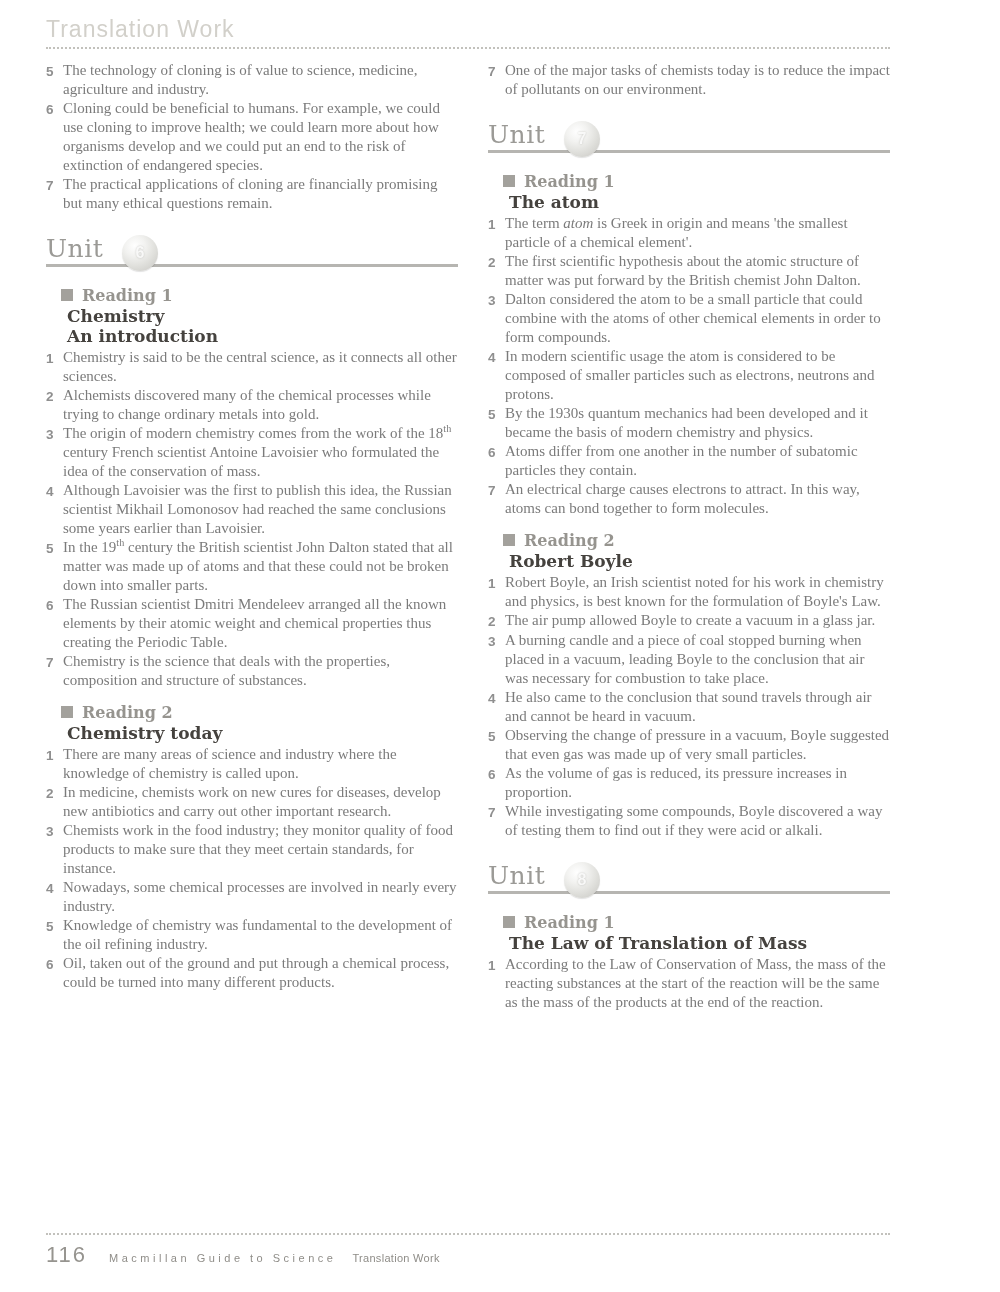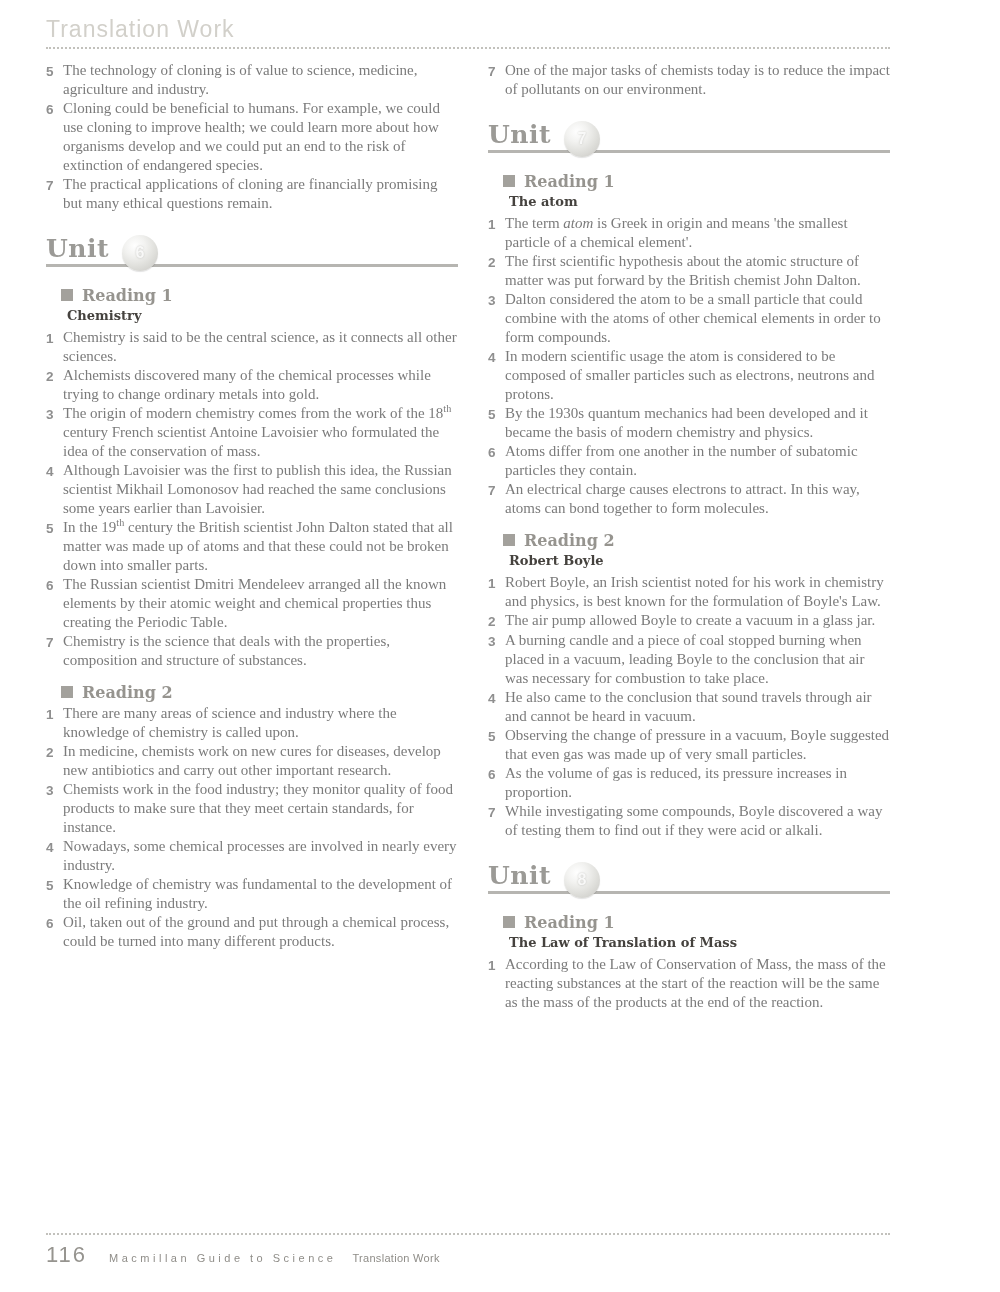--- a/index.html
+++ b/index.html
@@ -31,21 +31,21 @@
     font-weight:bold;font-size:13.5px;color:#8f8f8f;padding-top:1px;
   }
   .itext{flex:1;}
   .itext sup{font-size:0.68em;vertical-align:super;line-height:0;}
   .itext em{}
   
   .unit-header{position:relative;height:46px;margin:14px 0 10px 0;}
   .unit-rule{position:absolute;left:0;right:0;bottom:6px;height:3px;background:#b6b5b1;}
   .unit-label{
     position:absolute;left:0;bottom:10px;
-    font-family:"DejaVu Serif", serif;font-weight:bold;
+    font-family:"DejaVu Serif", serif;font-weight:normal;
     font-size:25px;color:#9b9a96;letter-spacing:0.5px;
   }
   .unit-sphere{
     position:absolute;left:76px;bottom:2px;width:36px;height:36px;border-radius:50%;
     background:radial-gradient(circle at 36% 30%, #ffffff 0%, #f2f2f0 30%, #dededa 62%, #c6c5c1 100%);
     box-shadow:0 1px 1px rgba(0,0,0,0.12);
   }
   .unit-number{
     position:absolute;left:0;top:0;width:100%;height:100%;
     display:flex;align-items:center;justify-content:center;
@@ -57,21 +57,21 @@
   .reading-labelrow{display:flex;align-items:center;margin-bottom:1px;padding-left:15px;}
   .reading-bullet{
     flex:none;width:12px;height:12px;background:#a3a19c;margin-right:9px;margin-top:-1px;
   }
   .reading-label{
     font-family:"DejaVu Serif", serif;font-weight:bold;
     font-size:16px;color:#96948f;
   }
   .reading-title{
     font-family:"DejaVu Serif", serif;font-weight:bold;
-    font-size:13px;color:#45423e;margin-left:21px;line-height:20px;
+    font-size:17px;color:#45423e;margin-left:21px;line-height:20px;
   }
   
   .page-footer{
     position:absolute;left:46px;top:1233px;width:844px;
     border-top:2px dotted #c2c1bc;padding-top:7px;
     display:flex;align-items:baseline;
   }
   .page-number{
     font-family:"Liberation Sans", sans-serif;font-size:22px;color:#96948f;
     letter-spacing:2px;margin-right:22px;
@@ -115,20 +115,21 @@
             <div class="unit-sphere">
               <div class="unit-number">6</div>
             </div>
           </div>
           <div class="reading">
             <div class="reading-labelrow">
               <span class="reading-bullet"></span>
               <span class="reading-label">Reading 1</span>
             </div>
             <div class="reading-title">Chemistry</div>
+            <div class="reading-title">An introduction</div>
           </div>
           <div class="list">
             <div class="item">
               <span class="num">1</span>
               <span class="itext"><span>Chemistry is said to be the central science, as it connects all other sciences.</span></span>
             </div>
             <div class="item">
               <span class="num">2</span>
               <span class="itext"><span>Alchemists discovered many of the chemical processes while trying to change ordinary metals into gold.</span></span>
             </div>
@@ -151,20 +152,21 @@
             <div class="item">
               <span class="num">7</span>
               <span class="itext"><span>Chemistry is the science that deals with the properties, composition and structure of substances.</span></span>
             </div>
           </div>
           <div class="reading">
             <div class="reading-labelrow">
               <span class="reading-bullet"></span>
               <span class="reading-label">Reading 2</span>
             </div>
+            <div class="reading-title">Chemistry today</div>
           </div>
           <div class="list">
             <div class="item">
               <span class="num">1</span>
               <span class="itext"><span>There are many areas of science and industry where the knowledge of chemistry is called upon.</span></span>
             </div>
             <div class="item">
               <span class="num">2</span>
               <span class="itext"><span>In medicine, chemists work on new cures for diseases, develop new antibiotics and carry out other important research.</span></span>
             </div>

